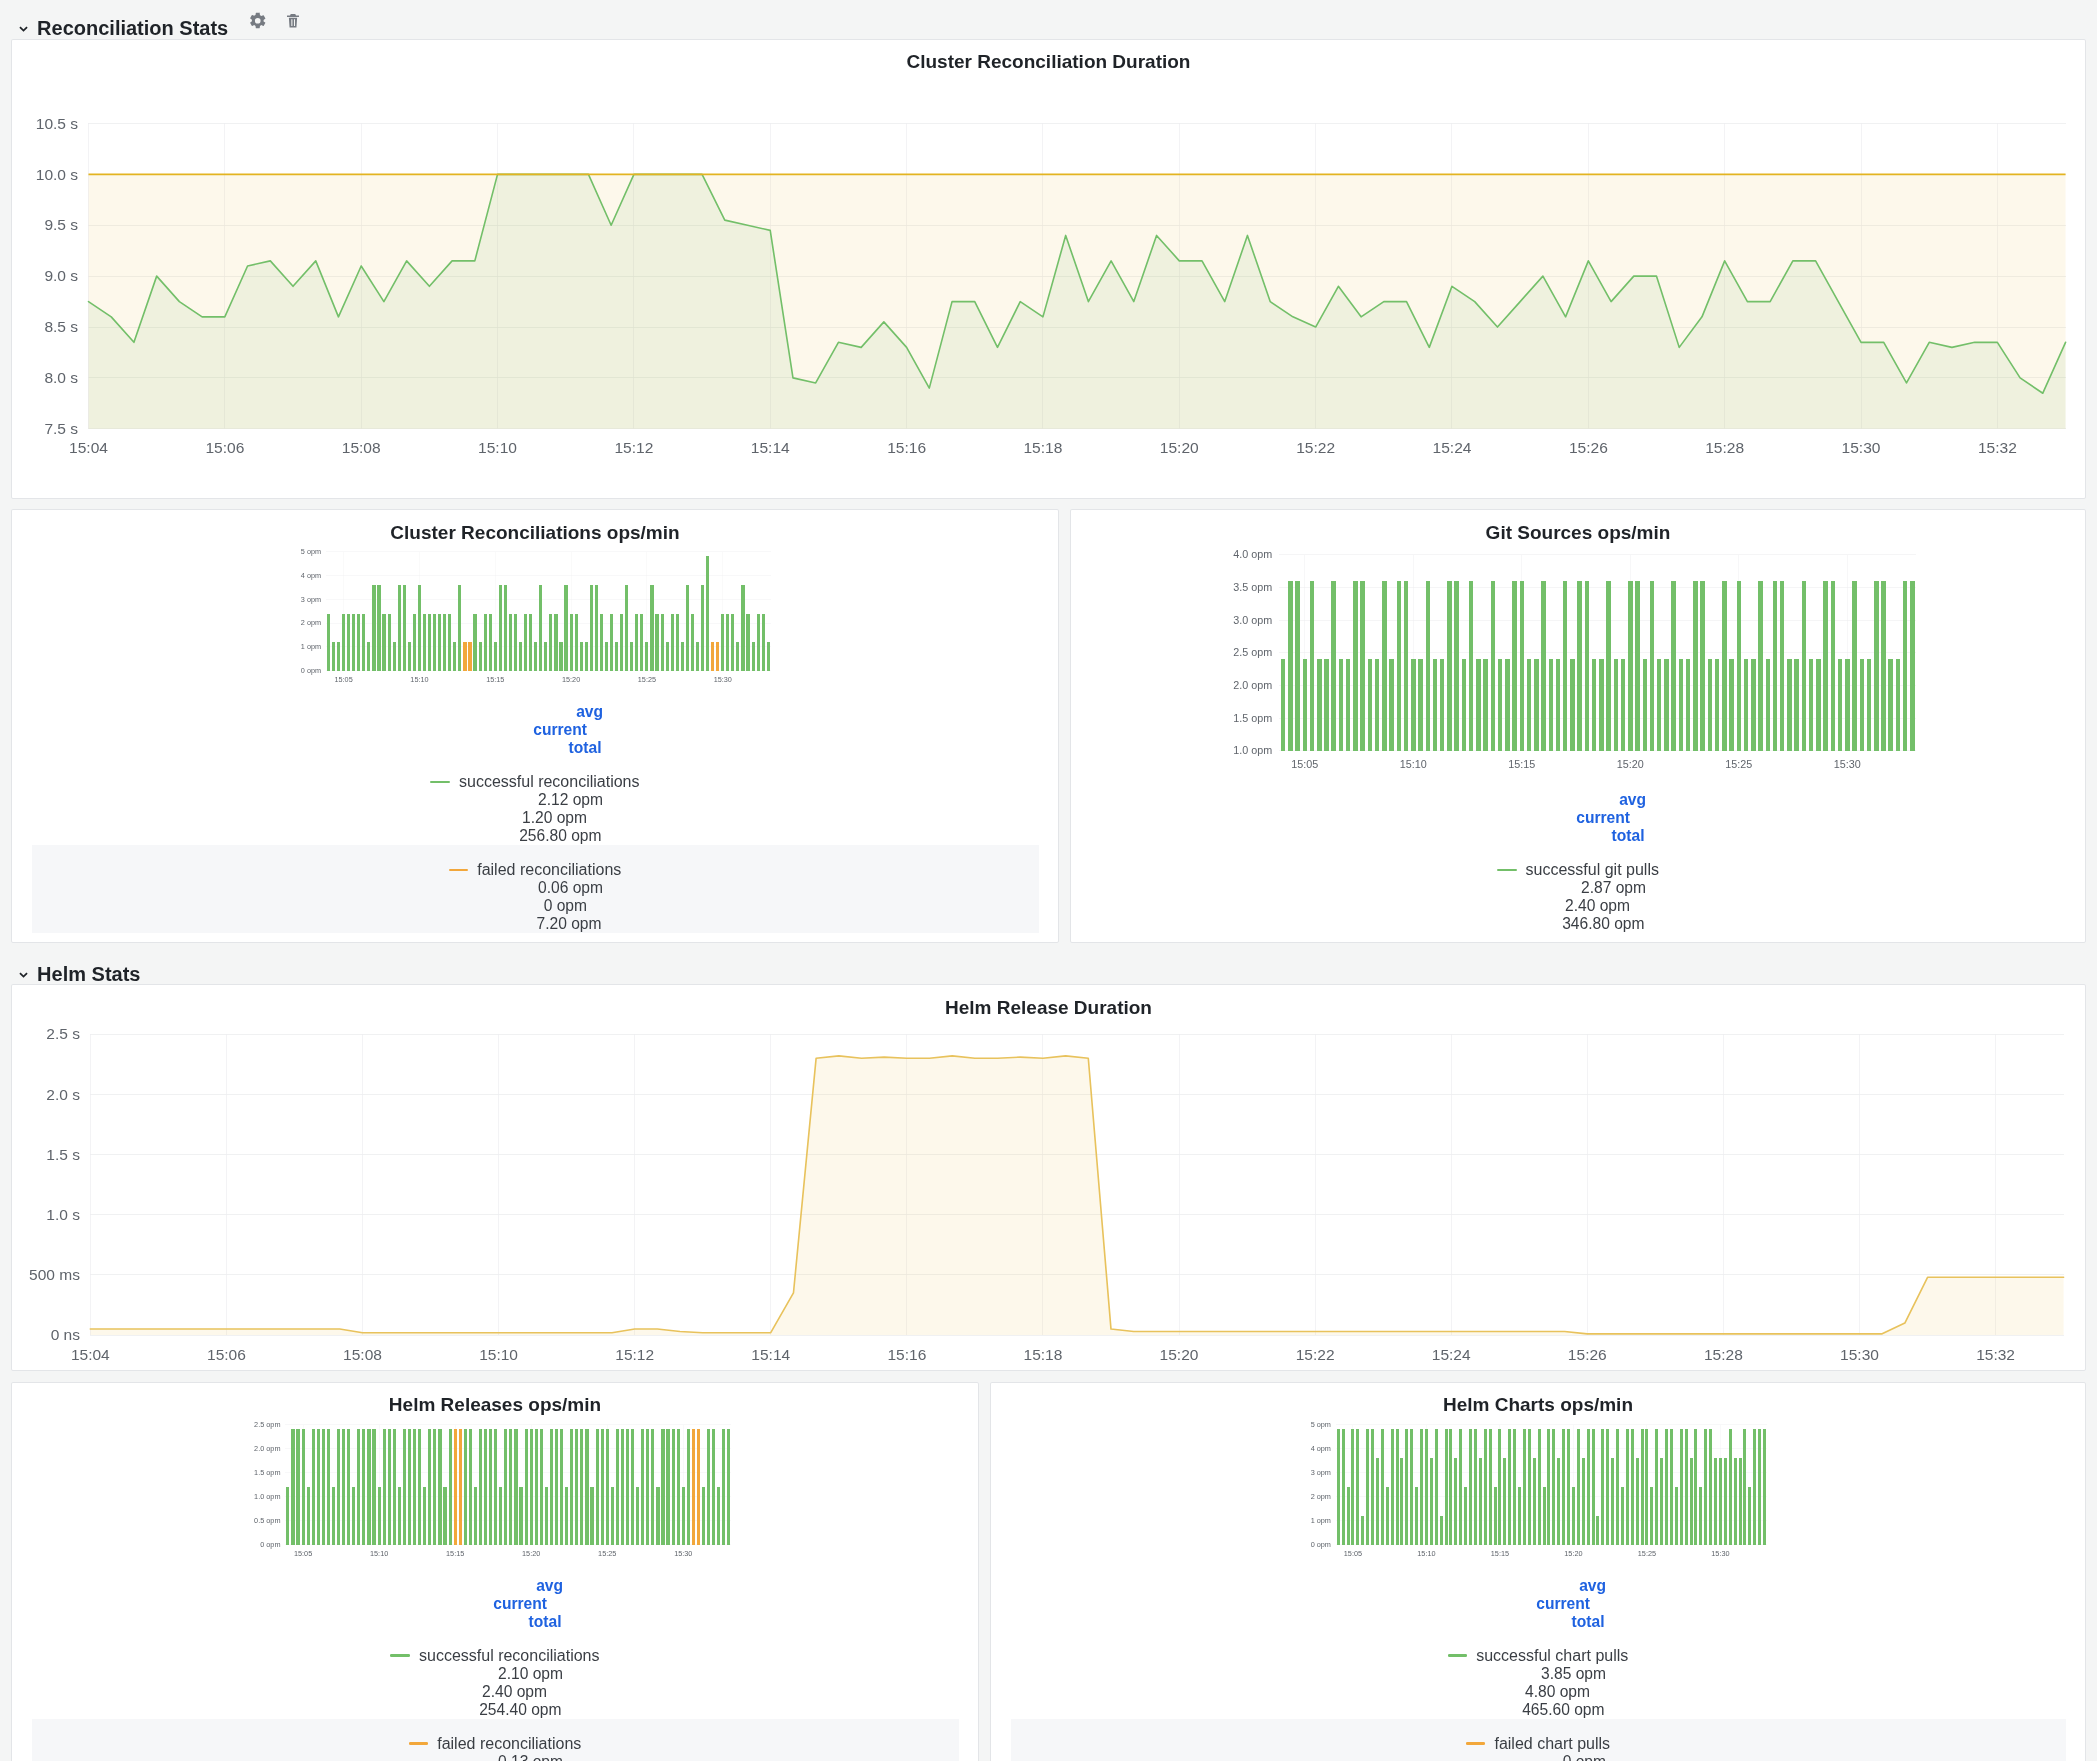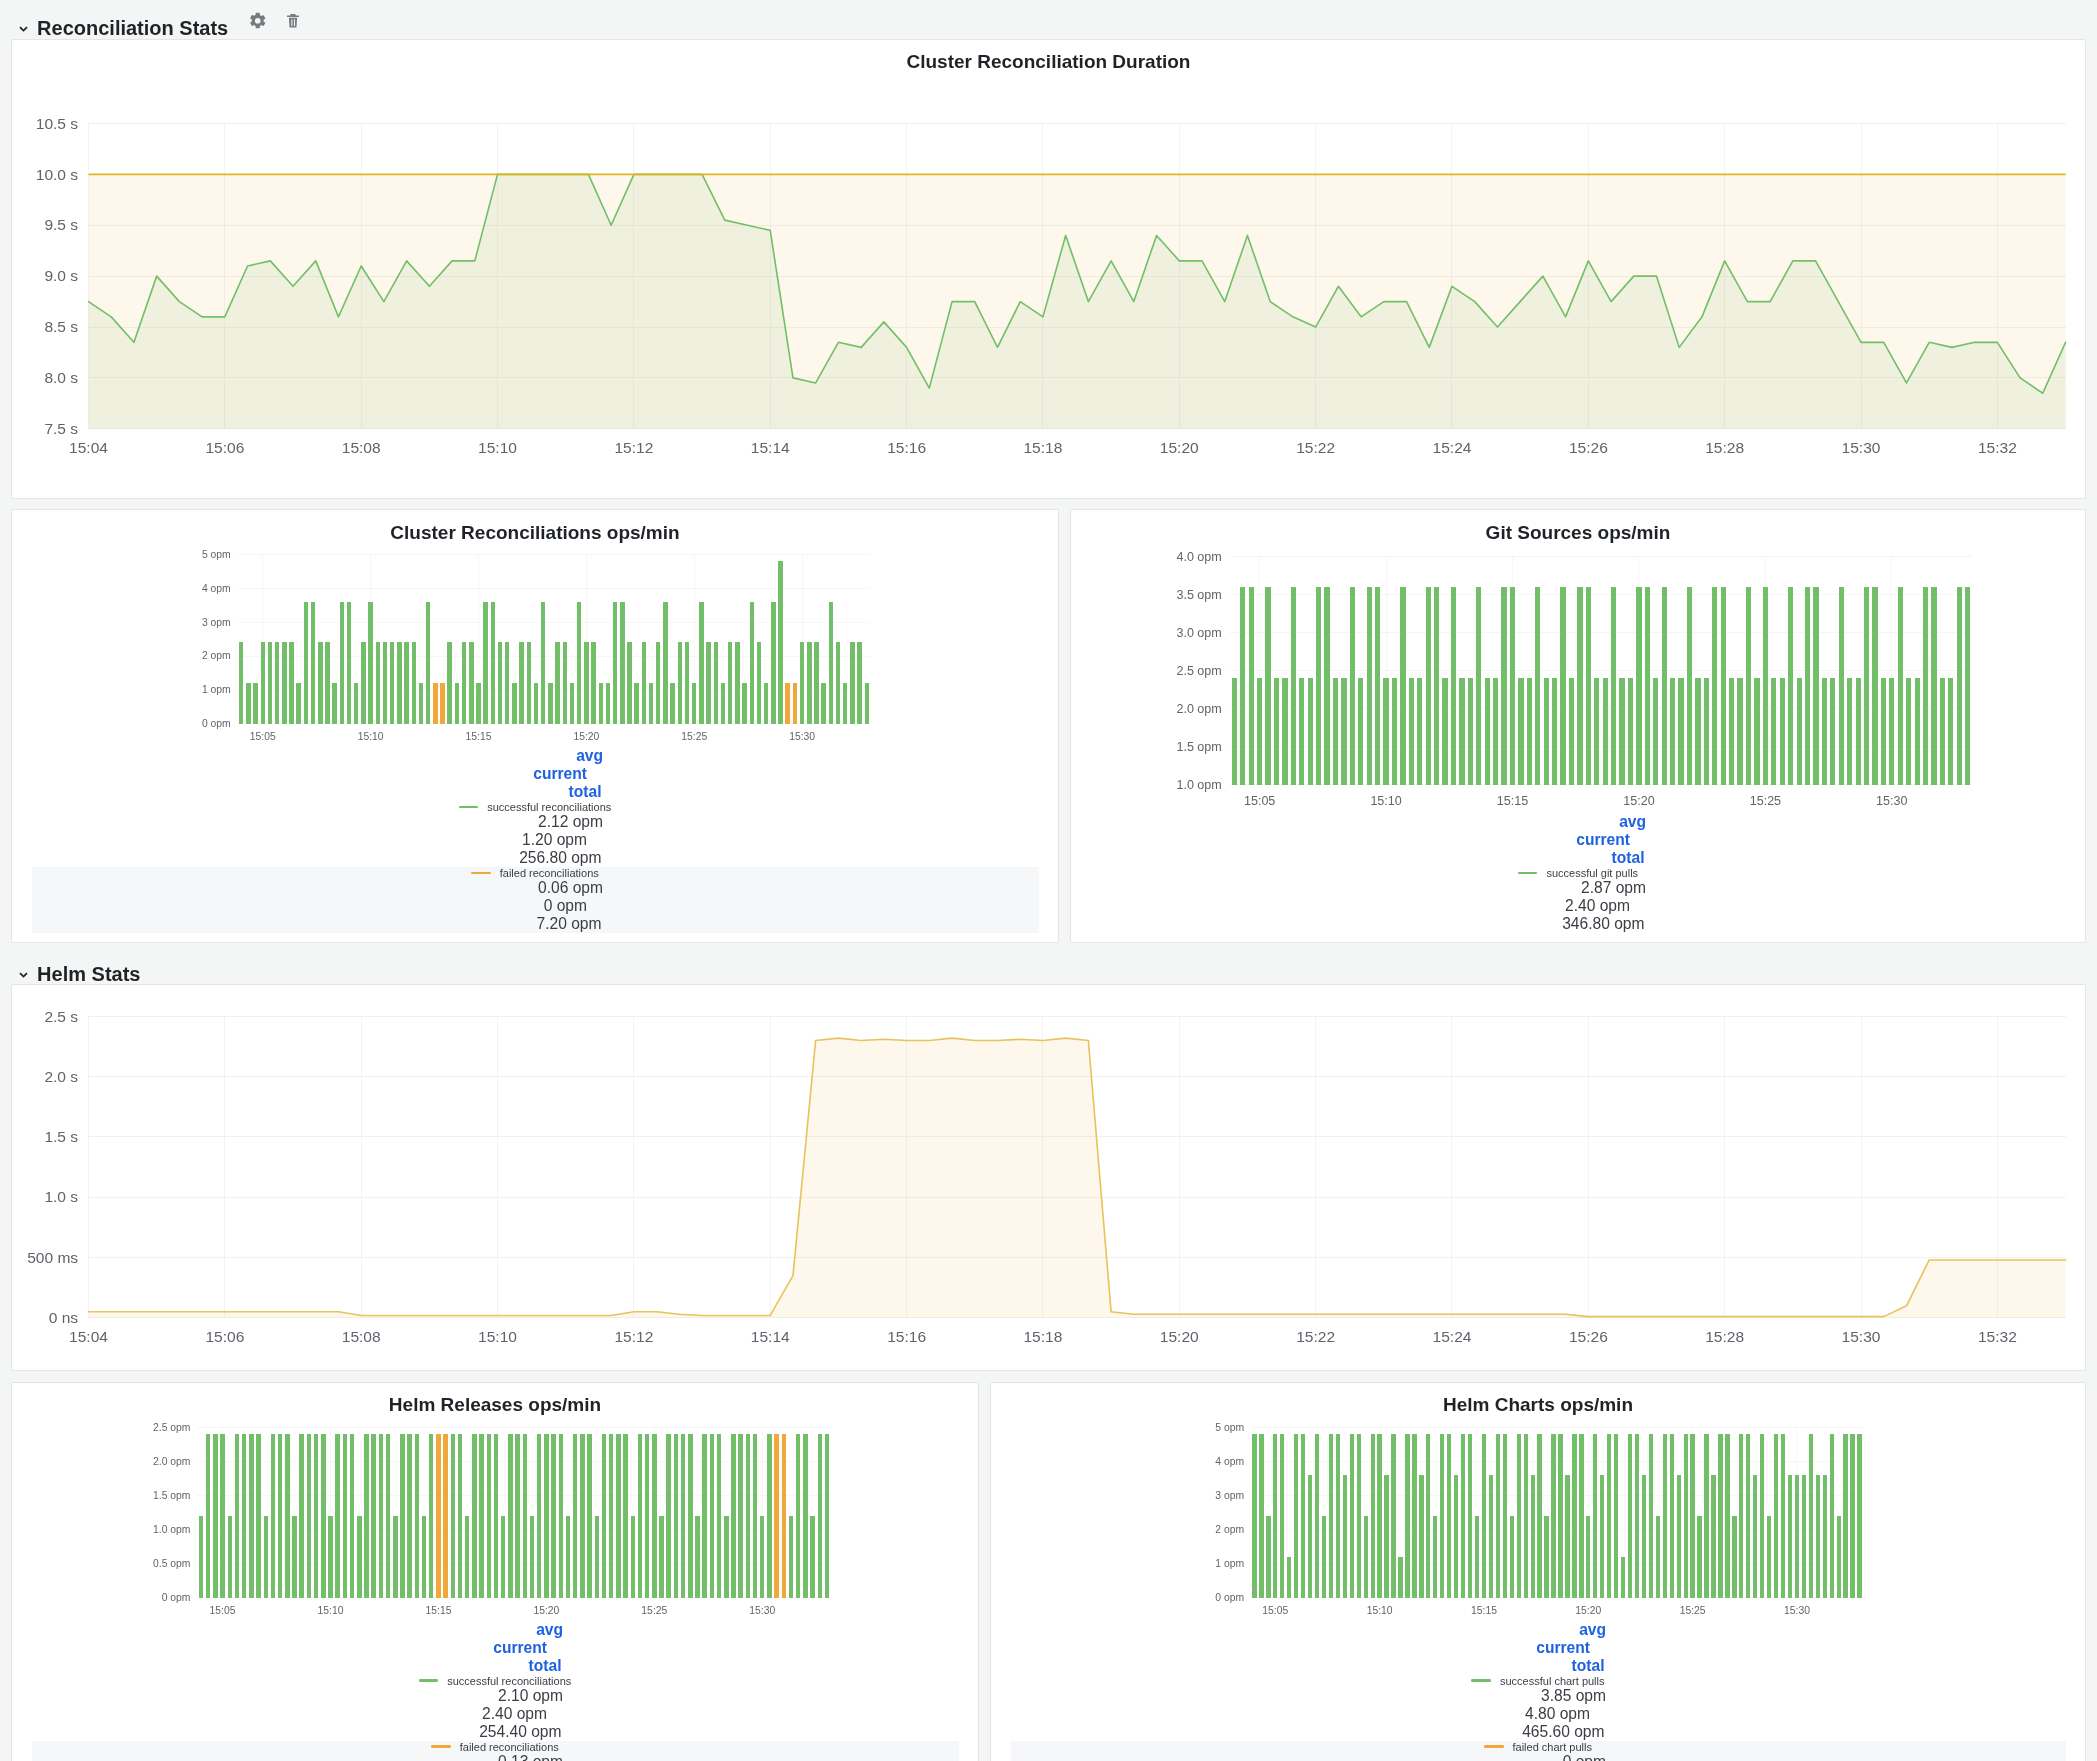--- a/index.html
+++ b/index.html
@@ -11,21 +11,21 @@
   .sec-icons { display:flex; align-items:center; gap:17px; margin-left:15.6px; }
   .row { display:flex; gap:11px; margin-bottom:10.4px; }
   .panel { background:#ffffff; border:0.6px solid #e3e5e8; border-radius:1.9px;
     display:flex; flex-direction:column; overflow:hidden; }
   .panel-title { text-align:center; font-size:19px; font-weight:600; color:#1f2328; padding:11.7px 0 1.3px; cursor:pointer; }
   .chart { display:block; width:100%; flex:1 1 auto; min-height:0; }
   .legend { padding:0 19.5px 9px 19.5px; }
   .lrow { display:flex; align-items:center; min-height:28.5px; padding:0 2.6px;flex-direction:column; }
   .lrow.alt { background:#f6f7f9; }
   .lhead .lval { color:#1f62e0; font-weight:600; }
-  .lname { flex:1 1 auto; display:flex; align-items:center; gap:9px; font-size:11px; color:#3a3e44; }
+  .lname { flex:1 1 auto; display:flex; align-items:center; gap:9px; font-size:16px; color:#3a3e44;margin-top:16px; }
   .lval { font-size:15.6px; color:#3a3e44; text-align:right; }
   .lval.avg { width:136px; } .lval.cur { width:104px; } .lval.tot { width:133px; }
   .lkey { display:inline-block; width:19.5px; height:2.6px; border-radius:1.3px; }
   .lkey.green { background:#73BF69; } .lkey.amber { background:#F2A73B; }
   .lbl { cursor:pointer; }
 </style>
 </head>
 <body>
 
 <div class="wrap">
@@ -390,20 +390,21 @@
     <div class="sec-title">
       <svg width="17" height="17" viewBox="0 0 24 24">
           <path fill="none" stroke="#1f2328" stroke-width="2.4" d="M7 10l5 5 5-5"></path>
         </svg>
       <span>Helm Stats</span>
     </div>
   </div>
 
   <div class="row">
     <section class="panel" style="flex:1; height:387px">
+      <h2 class="panel-title">Helm Release Duration</h2>
       <svg class="chart" viewBox="0 0 3198 541">
           <line x1="118" x2="3168" y1="487" y2="487" stroke="#e8e9eb" stroke-width="1" shape-rendering="crispEdges"></line>
           <text x="102" y="495" text-anchor="end" font-size="24" fill="#5f646b">0 ns</text>
           <line x1="118" x2="3168" y1="394" y2="394" stroke="#e8e9eb" stroke-width="1" shape-rendering="crispEdges"></line>
           <text x="102" y="402" text-anchor="end" font-size="24" fill="#5f646b">500 ms</text>
           <line x1="118" x2="3168" y1="301" y2="301" stroke="#e8e9eb" stroke-width="1" shape-rendering="crispEdges"></line>
           <text x="102" y="309" text-anchor="end" font-size="24" fill="#5f646b">1.0 s</text>
           <line x1="118" x2="3168" y1="208" y2="208" stroke="#e8e9eb" stroke-width="1" shape-rendering="crispEdges"></line>
           <text x="102" y="216" text-anchor="end" font-size="24" fill="#5f646b">1.5 s</text>
           <line x1="118" x2="3168" y1="115" y2="115" stroke="#e8e9eb" stroke-width="1" shape-rendering="crispEdges"></line>

